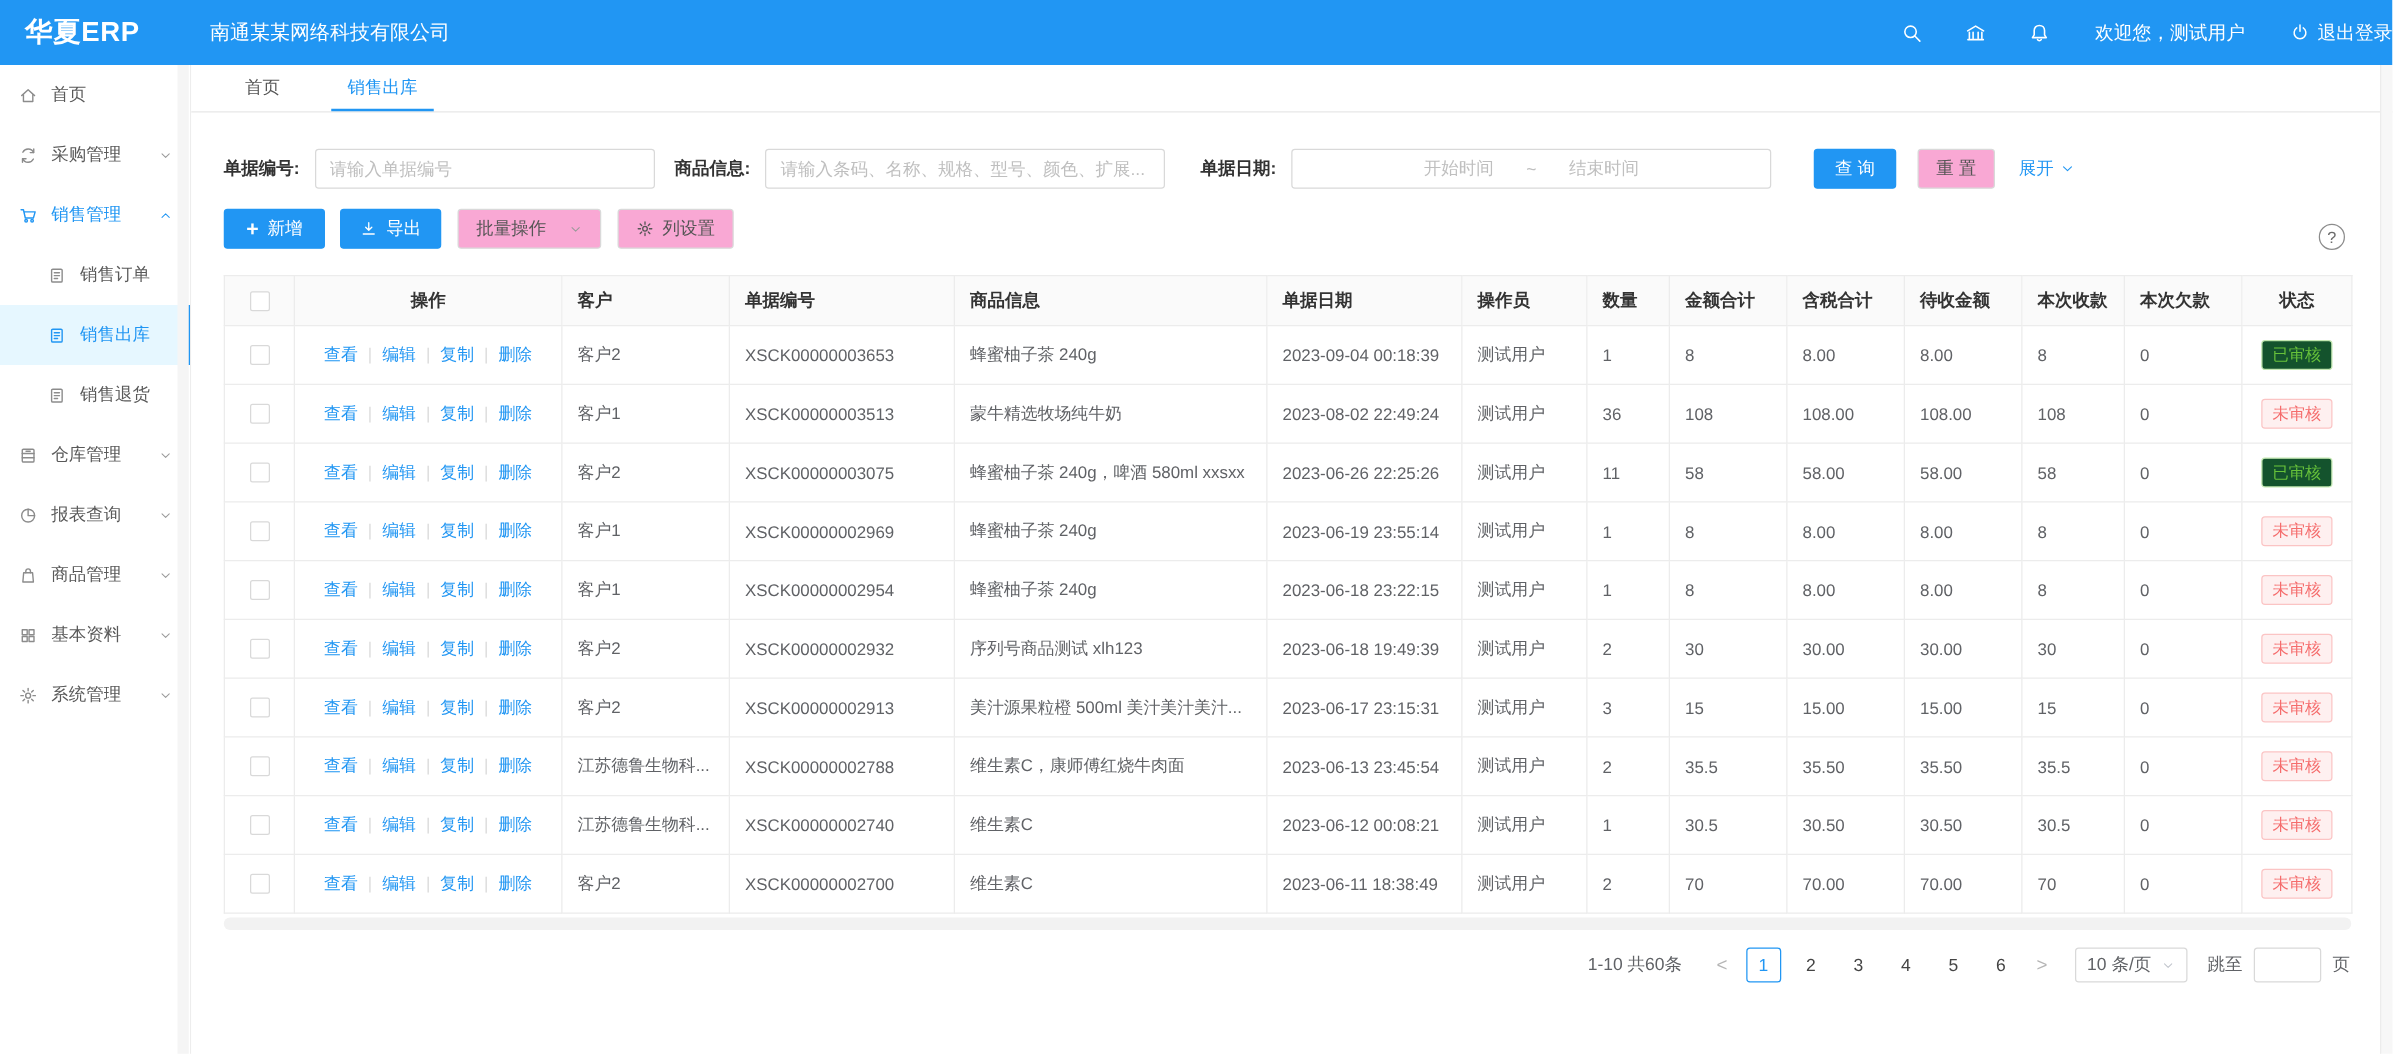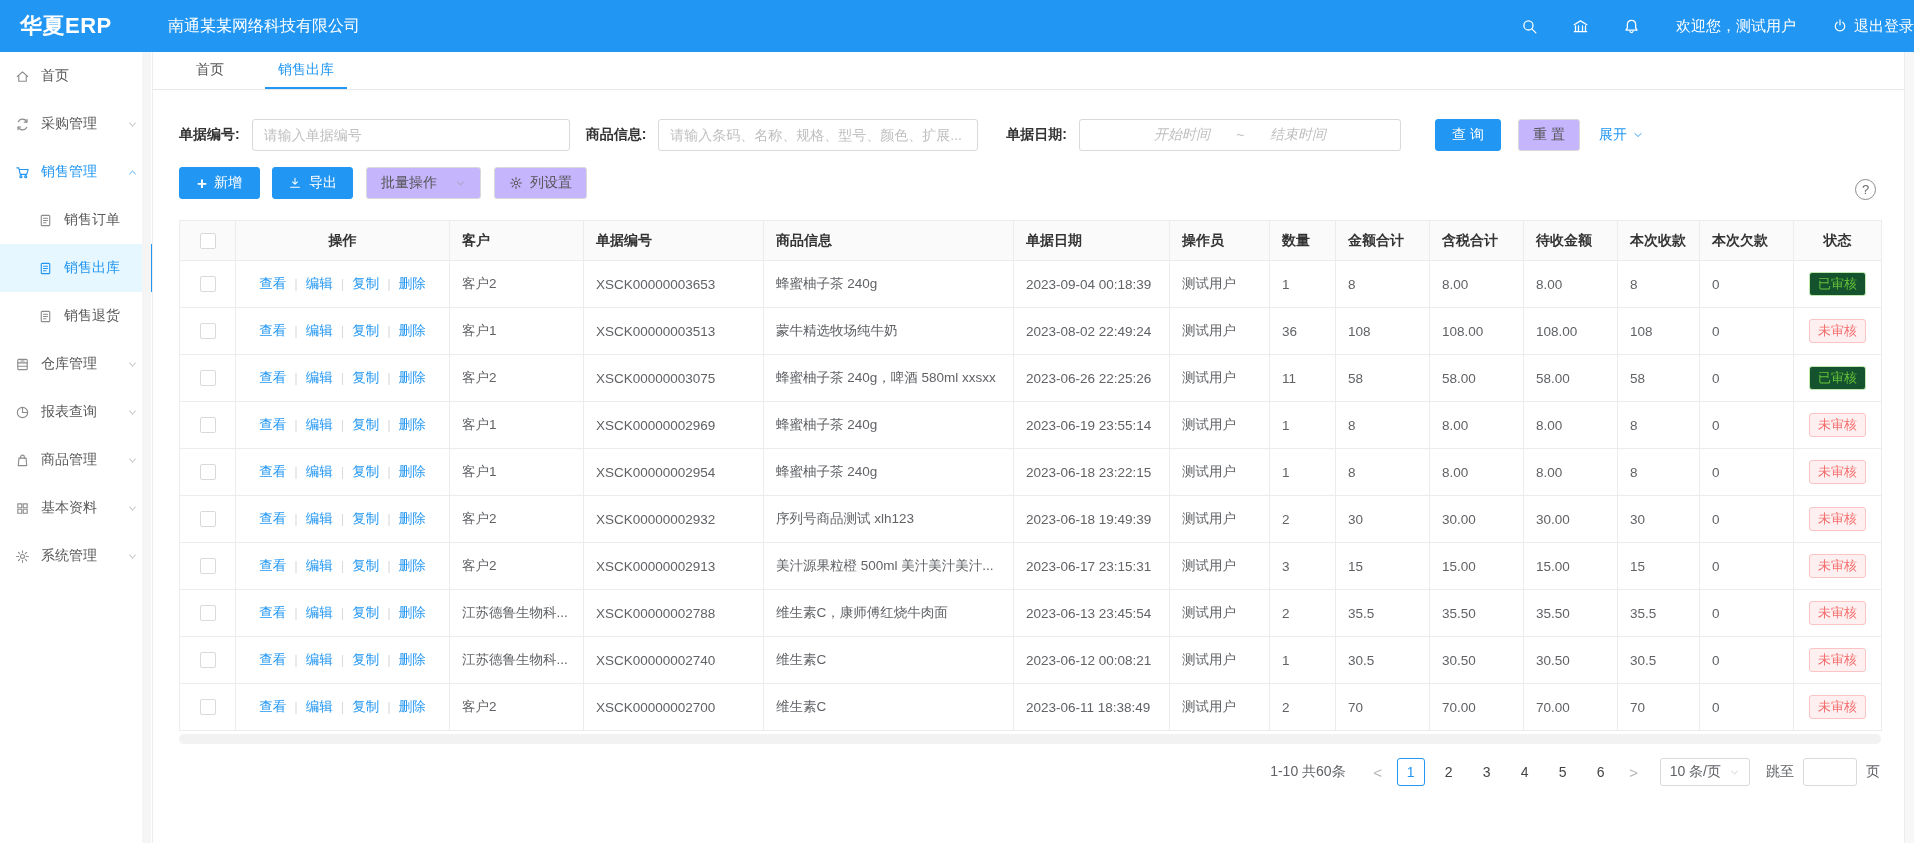--- a/index.html
+++ b/index.html
@@ -47,30 +47,30 @@
   .tab.active { color:#2196f3; border-bottom-color:#2196f3; }
 
   .content { position:relative; padding:0 34px 0 26px; }
 
   
   .filter-row { display:flex; align-items:center; margin-top:29px; height:32px; }
   .flabel { font-weight:600; color:#333; margin-right:12px; white-space:nowrap; }
   .fin { height:32px; border:1px solid #d9d9d9; border-radius:3px; background:#fff; padding:0 11px;
     font-size:14px; color:#595959; outline:none; font-family:inherit; }
   .fin::placeholder { color:#bfbfbf; }
-  .in-bill { width:318px; }
+  .in-bill { width:272px; }
   .in-prod { width:320px; margin-right:28px; }
   .g2 { margin-left:16px; }
-  .daterange { width:322px; height:32px; border:1px solid #d9d9d9; border-radius:3px; display:flex;
-    align-items:center; justify-content:center; color:#bfbfbf; cursor:text;font-style:italic; }
+  .daterange { width:384px; height:32px; border:1px solid #d9d9d9; border-radius:3px; display:flex;
+    align-items:center; justify-content:center; color:#bfbfbf; cursor:text; }
   .daterange .sep { margin:0 26px; color:#bfbfbf; }
   .btn { height:32px; border-radius:3px; font-size:14px; cursor:pointer; font-family:inherit;
     display:inline-flex; align-items:center; justify-content:center; }
   .btn-primary { background:#2196f3; border:1px solid #2196f3; color:#fff; }
-  .btn-plain { background:#c4b5fd; border:1px solid #d9d9d9; color:#555; }
+  .btn-plain { background:#f9a8d4; border:1px solid #d9d9d9; color:#555; }
   .btn-search { width:66px; margin-left:34px; }
   .btn-reset { width:62px; margin-left:17px; }
   .expand { margin-left:19px; color:#2196f3; cursor:pointer; display:flex; align-items:center; }
   .expand .echev { width:12px; height:12px; margin-left:5px; }
   .expand .echev svg { width:12px; height:12px; }
 
   
   .toolbar { display:flex; align-items:center; margin-top:16px; height:32px; position:relative; }
   .btn-add { padding:0 17px; }
   .btn-export { padding:0 15px; margin-left:12px; }

